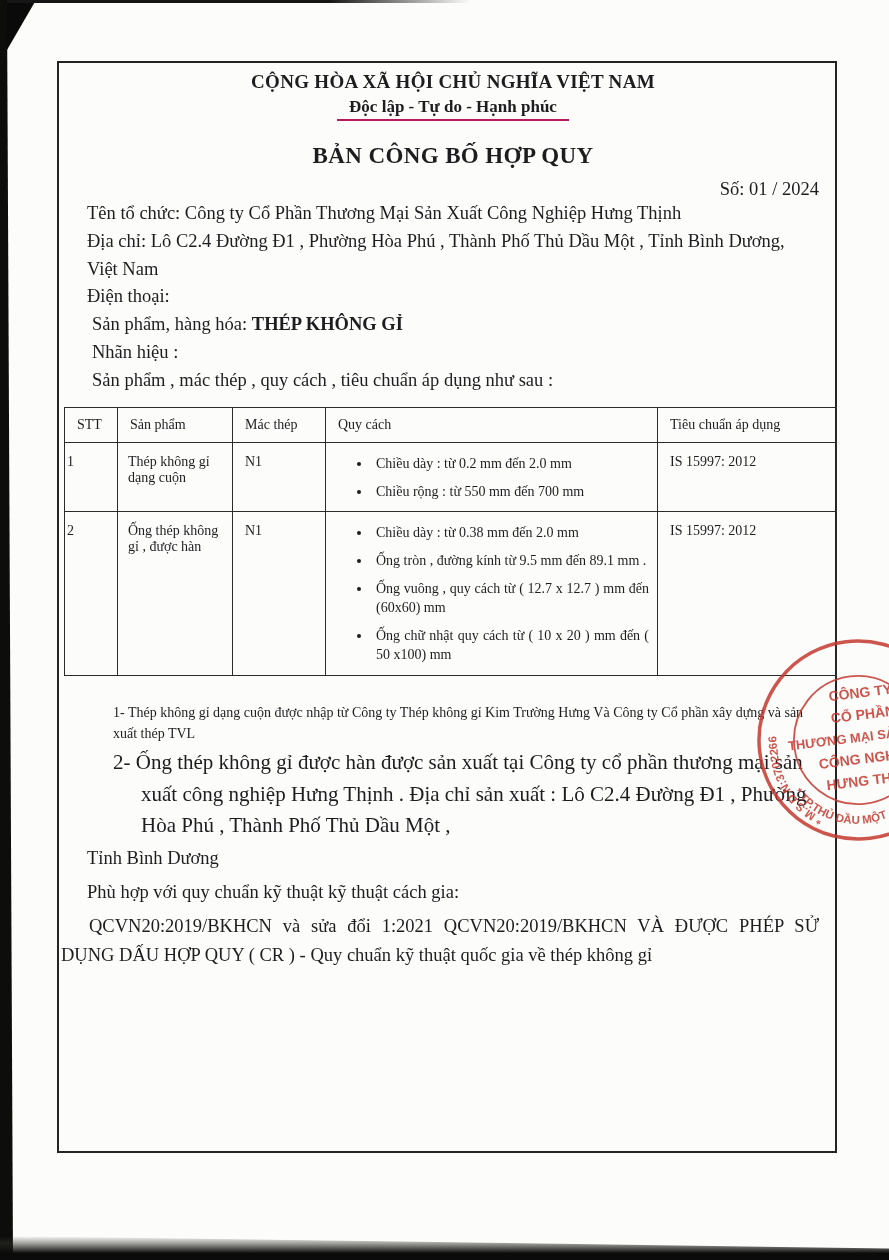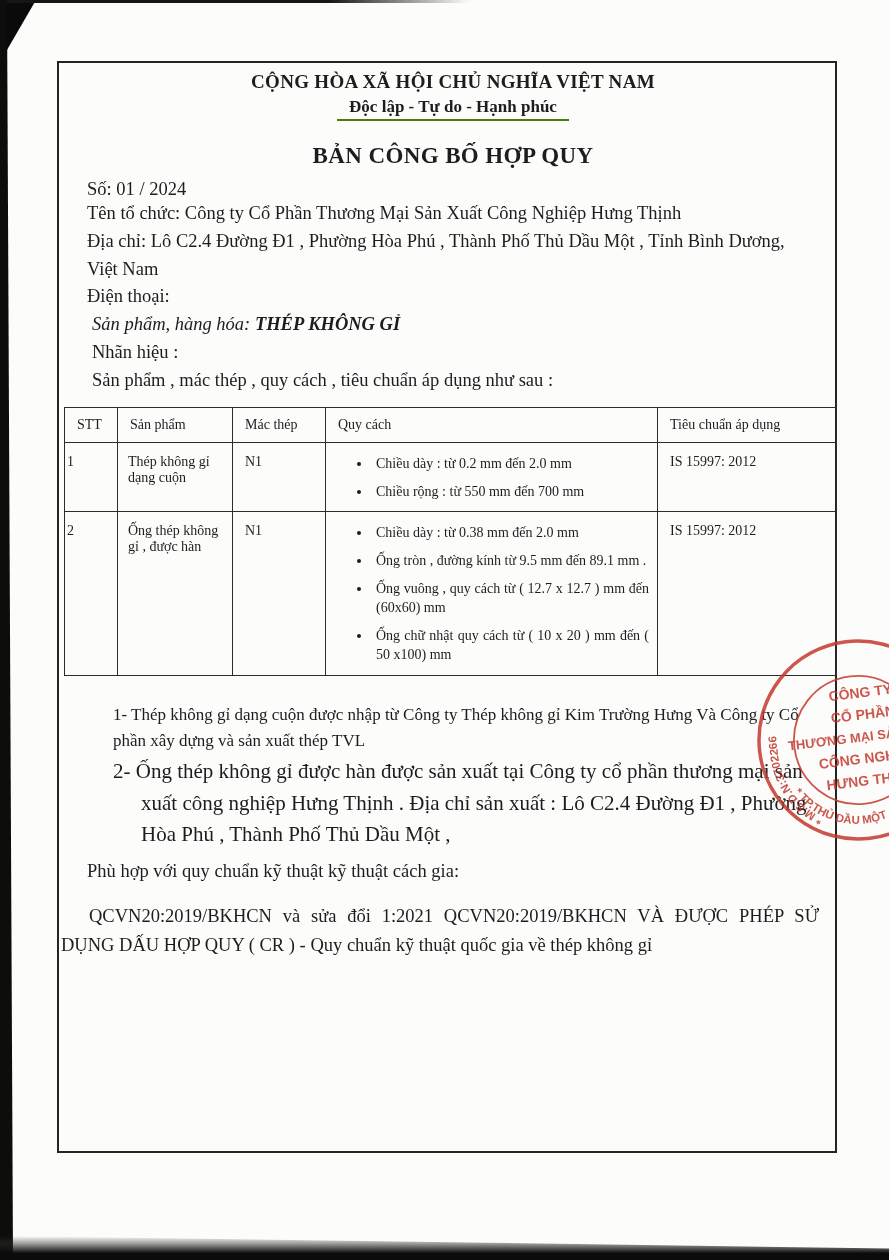--- a/index.html
+++ b/index.html
@@ -22,54 +22,54 @@
 
   
   .frame { position:absolute; left:57px; top:61px; width:780px; height:1092px;
     border:2px solid #242424; box-sizing:border-box; z-index:1; }
   .content { position:absolute; left:57px; top:61px; width:780px; box-sizing:border-box;
     padding:10px 18px 0 30px; z-index:2; }
 
   .nat-header { text-align:center; font-weight:bold; font-size:19px; letter-spacing:0.3px; margin:0; }
   .motto { text-align:center; margin:4px 0 0 0; }
   .motto span { display:inline-block; font-weight:bold; font-size:17px;
-    border-bottom:2px solid #4d7c0f; padding:0 12px 2px 12px; }
+    border-bottom:2px solid #be185d; padding:0 12px 2px 12px; }
   .doc-title { text-align:center; font-weight:bold; font-size:23px; letter-spacing:0.4px; margin:22px 0 0 0; }
-  .doc-number { text-align:left; font-size:18.5px; margin:10px 0 0 0; }
+  .doc-number { text-align:right; font-size:18.5px; margin:10px 0 0 0; }
 
   p.line { font-size:18.5px; line-height:1.5; margin:0; }
   .org   { margin-top:12px; }
   .addr  { margin-top:1px; }
   .phone { margin-top:5px; }
-  .prod  { margin-top:6px; padding-left:5px;font-style:italic; }
+  .prod  { margin-top:6px; padding-left:5px; }
   .prod b { font-size:18.5px; }
   .brand { margin-top:4px; padding-left:5px; }
   .intro { margin-top:5px; padding-left:5px; }
 
   
   table.spec { border-collapse:collapse; table-layout:fixed; width:772px; margin:13px 0 0 -23px;
     font-size:14px; }
   table.spec th, table.spec td { border:1.7px solid #2b2b2b; vertical-align:top;
     font-weight:normal; text-align:left; }
   table.spec th { padding:9px 8px 9px 12px; }
   th.h-stt { text-align:center; padding-left:4px; padding-right:4px; }
   td { padding:11px 8px 10px 12px; }
   td.c-stt { text-align:center; padding-left:2px; padding-right:2px; }
   td.c-sp  { text-align:justify; padding:11px 6px 10px 10px; }
   td.c-mt  { text-align:center; }
   ul.qc { margin:0; padding-left:34px; }
   ul.qc li { margin-bottom:8px; line-height:1.4; text-align:justify; padding-left:4px; }
   ul.qc li:last-child { margin-bottom:0; }
 
   
-  .note1 { font-size:17px; line-height:1.5; margin:26px 0 0 26px; }
+  .note1 { font-size:14px; line-height:1.5; margin:26px 0 0 26px; }
   .note2 { font-size:21px; line-height:1.5; margin:3px 0 0 26px; padding-left:28px; text-indent:-28px; }
   .province { font-size:18.5px; line-height:1.5; margin:3px 0 0 0; }
   .conf-intro { font-size:18.5px; line-height:1.5; margin:7px 0 0 0; }
-  .conf-detail { font-size:18.5px; line-height:1.55; margin:17px 0 0 -26px; text-indent:28px;
+  .conf-detail { font-size:18.5px; line-height:1.55; margin:5px 0 0 -26px; text-indent:28px;
     text-align:justify; }
 
   
   .stamp { position:absolute; left:748px; top:634px; width:220px; height:220px; z-index:10;
     pointer-events:none; }
   .stamp text { font-family:"Liberation Sans", sans-serif; }
 </style>
 </head>
 <body>
 
@@ -137,20 +137,21 @@
             <li>Ống chữ nhật quy cách từ ( 10 x 20 ) mm đến ( 50 x100) mm</li>
           </ul>
         </td>
         <td class="c-tc">IS 15997: 2012</td>
       </tr>
     </tbody>
   </table>
 
   <p class="note1">1-  Thép không gỉ dạng cuộn được nhập từ Công ty Thép không gỉ Kim Trường Hưng Và Công ty Cổ phần xây dựng và sản xuất thép TVL</p>
   <p class="note2">2-  Ống thép không gỉ được hàn được sản xuất tại Công ty cổ phần thương mại sản xuất công nghiệp Hưng Thịnh . Địa chỉ sản xuất : Lô C2.4 Đường Đ1 , Phường Hòa Phú , Thành Phố Thủ Dầu Một ,</p>
+  <p class="province">Tỉnh Bình Dương</p>
   <p class="conf-intro">Phù hợp với quy chuẩn kỹ thuật kỹ thuật cách gia:</p>
   <p class="conf-detail">QCVN20:2019/BKHCN  và  sửa  đổi  1:2021  QCVN20:2019/BKHCN  VÀ  ĐƯỢC PHÉP SỬ DỤNG DẤU HỢP QUY ( CR ) -  Quy chuẩn kỹ thuật quốc gia về thép không gỉ</p>
 
 </div>
 
 <svg class="stamp" viewBox="0 0 220 220" aria-hidden="true">
   <g transform="rotate(-7 110 106)" opacity="0.85">
     <circle cx="110" cy="106" r="99" fill="none" stroke="#c43a30" stroke-width="3.5"></circle>
     <circle cx="110" cy="106" r="64" fill="none" stroke="#c43a30" stroke-width="1.8"></circle>
     <path id="arcL" d="M 74,184 A 81,81 0 0 1 29,106 A 81,81 0 0 1 74,28" fill="none"></path>

